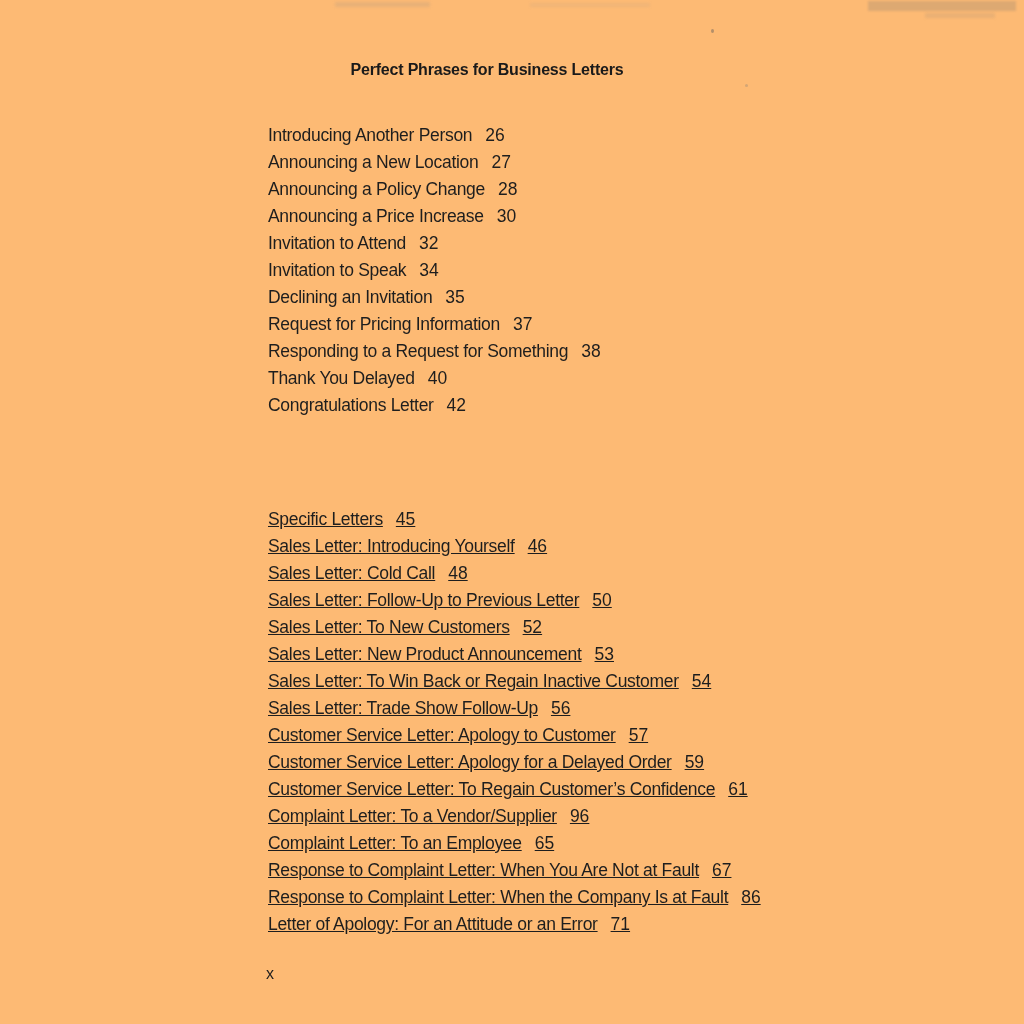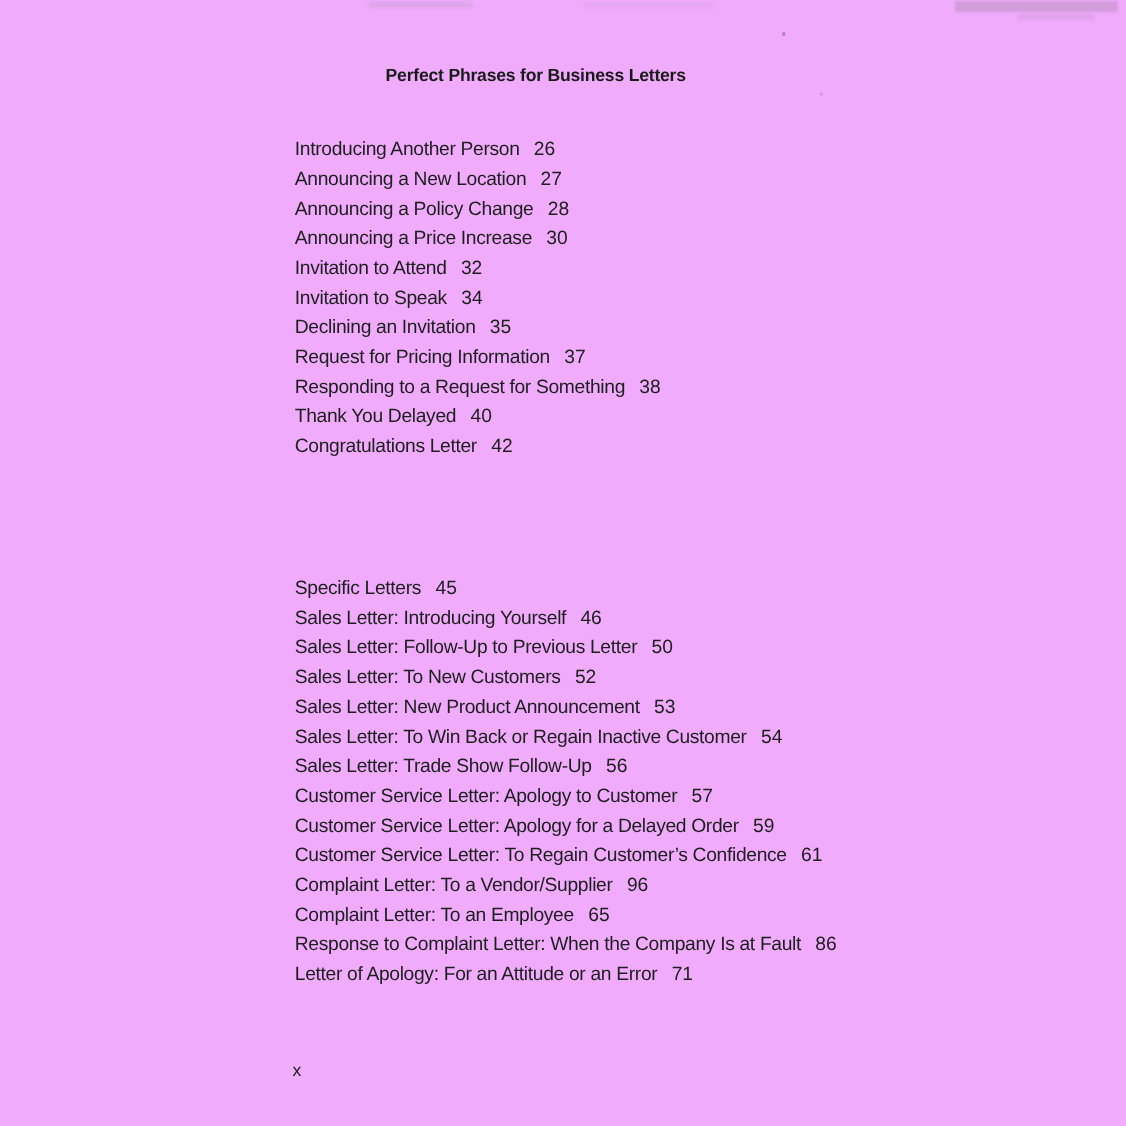--- a/index.html
+++ b/index.html
@@ -4,42 +4,42 @@
 <style>
   html, body {
     margin: 0;
     padding: 0;
     background: #ffffff;
   }
   .page {
     position: relative;
     width: 1024px;
     height: 1024px;
-    background: #f0abfc;
+    background: #fdba74;
     overflow: hidden;
     color: #1e1e1e;
     font-family: "Liberation Sans", sans-serif;
   }
   .running-header {
     position: absolute;
     top: 61px;
     left: 187px;
     width: 600px;
     text-align: center;
     font-size: 16px;
     font-weight: bold;
     letter-spacing: -0.2px;
     color: #1a1a1a;
   }
   .toc-list {
     position: absolute;
     left: 268px;
   }
   .toc-list-1 { top: 122px; }
-  .toc-list-2 { top: 521px; }
+  .toc-list-2 { top: 506px; text-decoration: underline; }
   .toc-row {
     height: 27px;
     line-height: 27px;
     font-size: 17.5px;
     letter-spacing: -0.3px;
     white-space: nowrap;
     color: #1e1e1e;
   }
   .toc-page {
     margin-left: 13px;
@@ -168,20 +168,23 @@
   <div class="toc-list toc-list-2">
 
       <div class="toc-row">
         <span class="toc-label">Specific Letters</span><span class="toc-page">45</span>
       </div>
 
       <div class="toc-row">
         <span class="toc-label">Sales Letter: Introducing Yourself</span><span class="toc-page">46</span>
       </div>
 
+      <div class="toc-row">
+        <span class="toc-label">Sales Letter: Cold Call</span><span class="toc-page">48</span>
+      </div>
 
       <div class="toc-row">
         <span class="toc-label">Sales Letter: Follow-Up to Previous Letter</span><span class="toc-page">50</span>
       </div>
 
       <div class="toc-row">
         <span class="toc-label">Sales Letter: To New Customers</span><span class="toc-page">52</span>
       </div>
 
       <div class="toc-row">
@@ -209,20 +212,23 @@
       </div>
 
       <div class="toc-row">
         <span class="toc-label">Complaint Letter: To a Vendor/Supplier</span><span class="toc-page">96</span>
       </div>
 
       <div class="toc-row">
         <span class="toc-label">Complaint Letter: To an Employee</span><span class="toc-page">65</span>
       </div>
 
+      <div class="toc-row">
+        <span class="toc-label">Response to Complaint Letter: When You Are Not at Fault</span><span class="toc-page">67</span>
+      </div>
 
       <div class="toc-row">
         <span class="toc-label">Response to Complaint Letter: When the Company Is at Fault</span><span class="toc-page">86</span>
       </div>
 
       <div class="toc-row">
         <span class="toc-label">Letter of Apology: For an Attitude or an Error</span><span class="toc-page">71</span>
       </div>
     </div>
 

